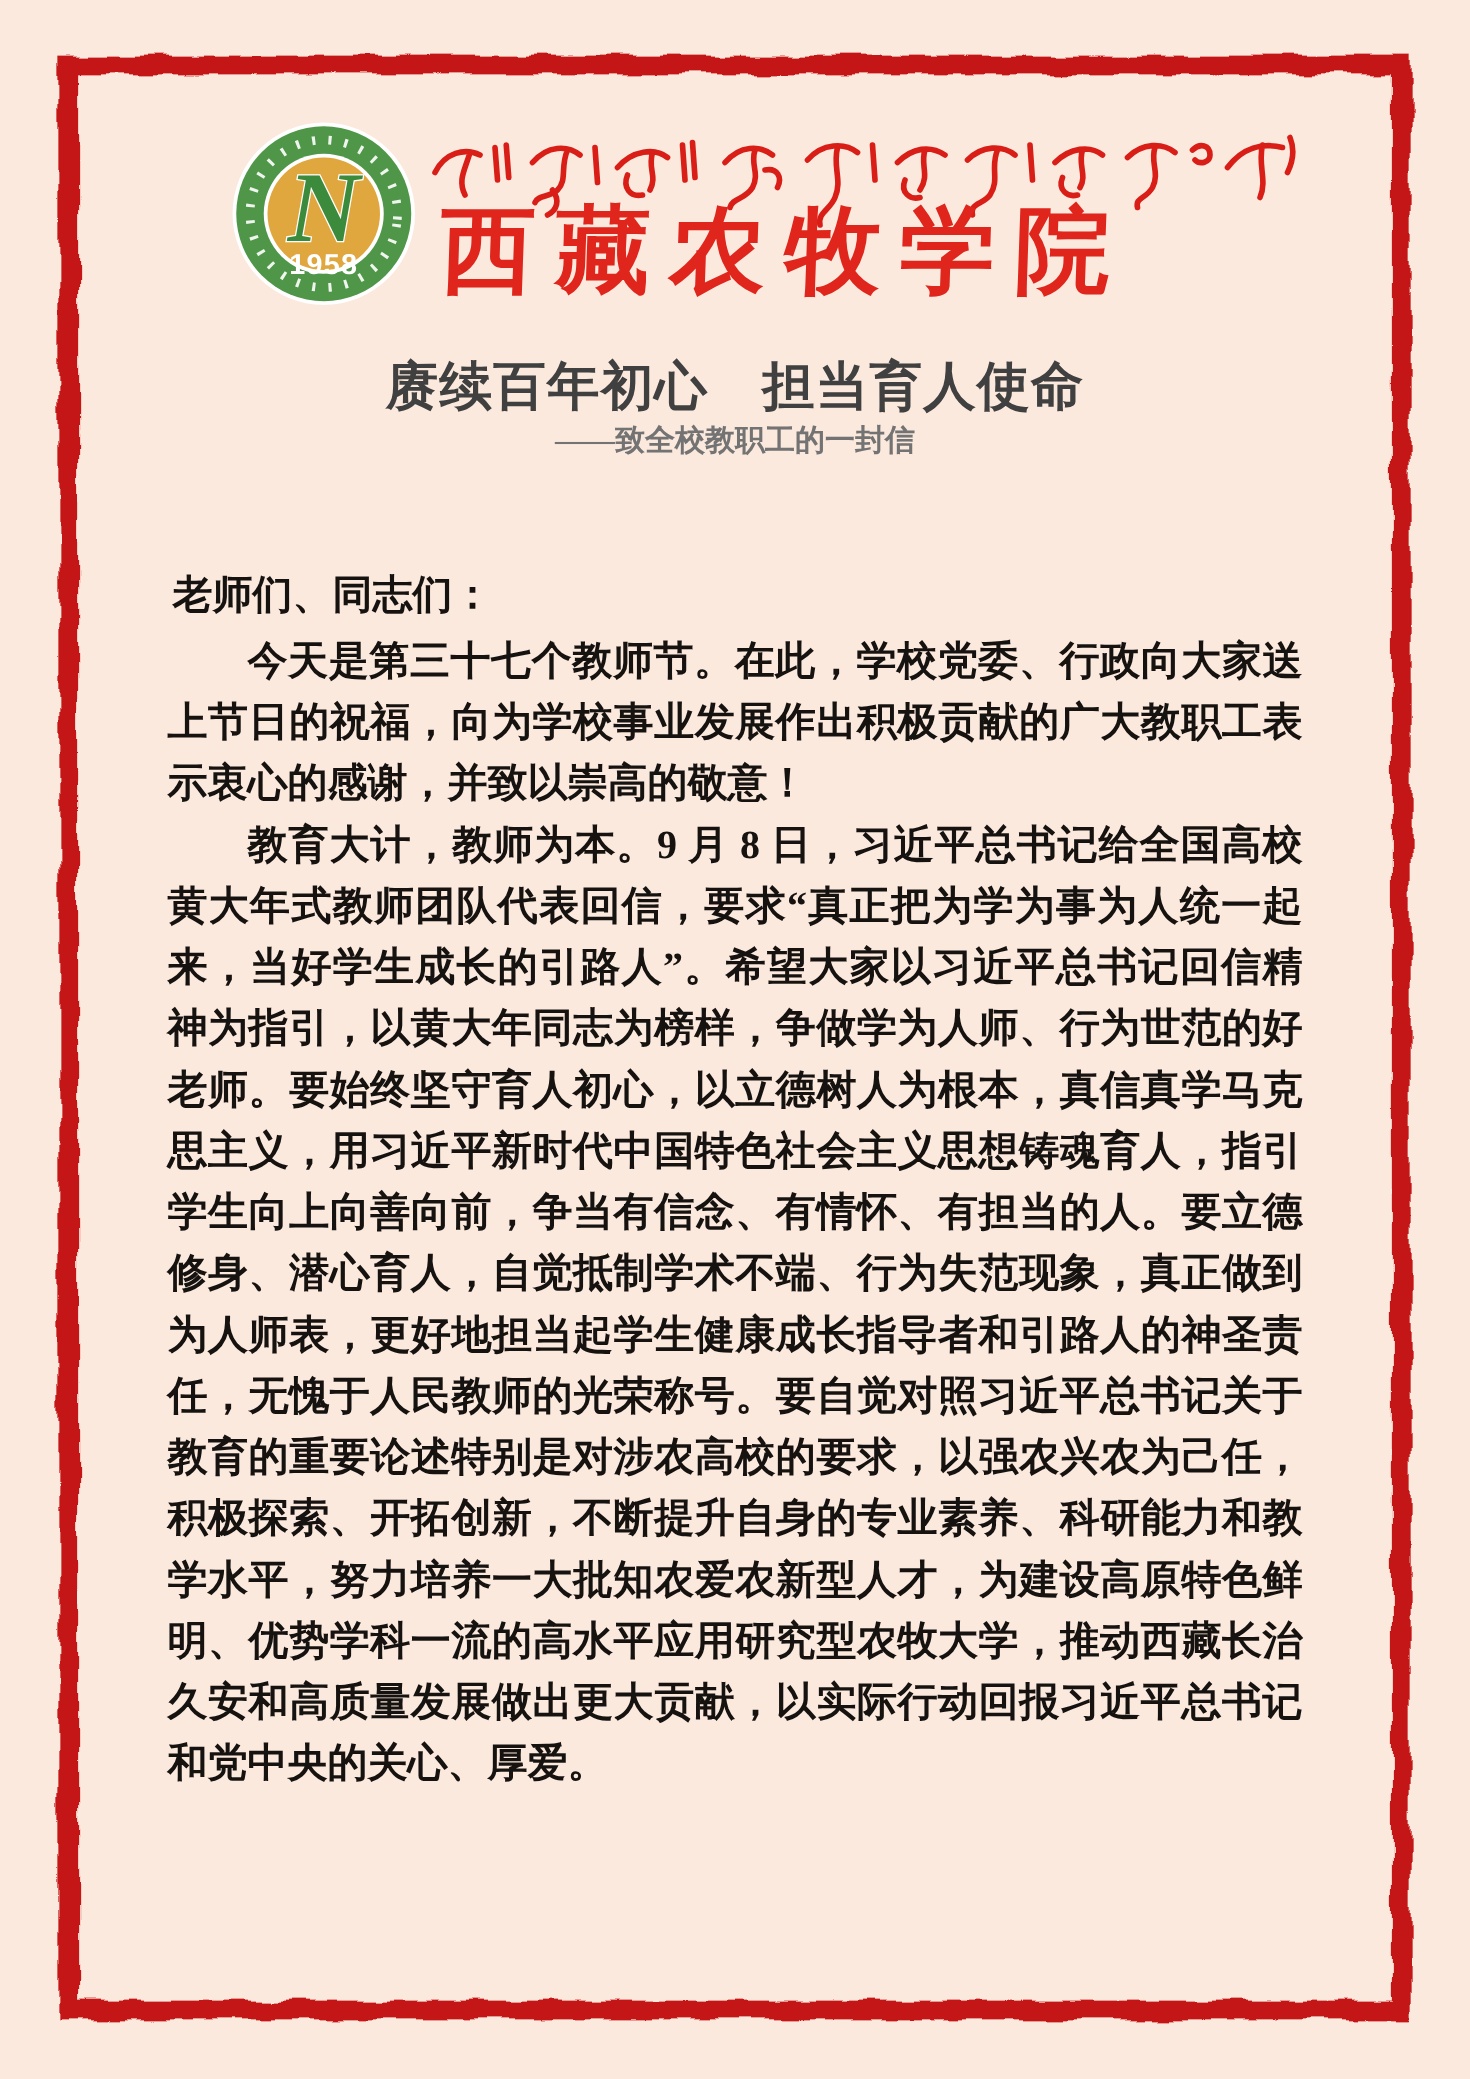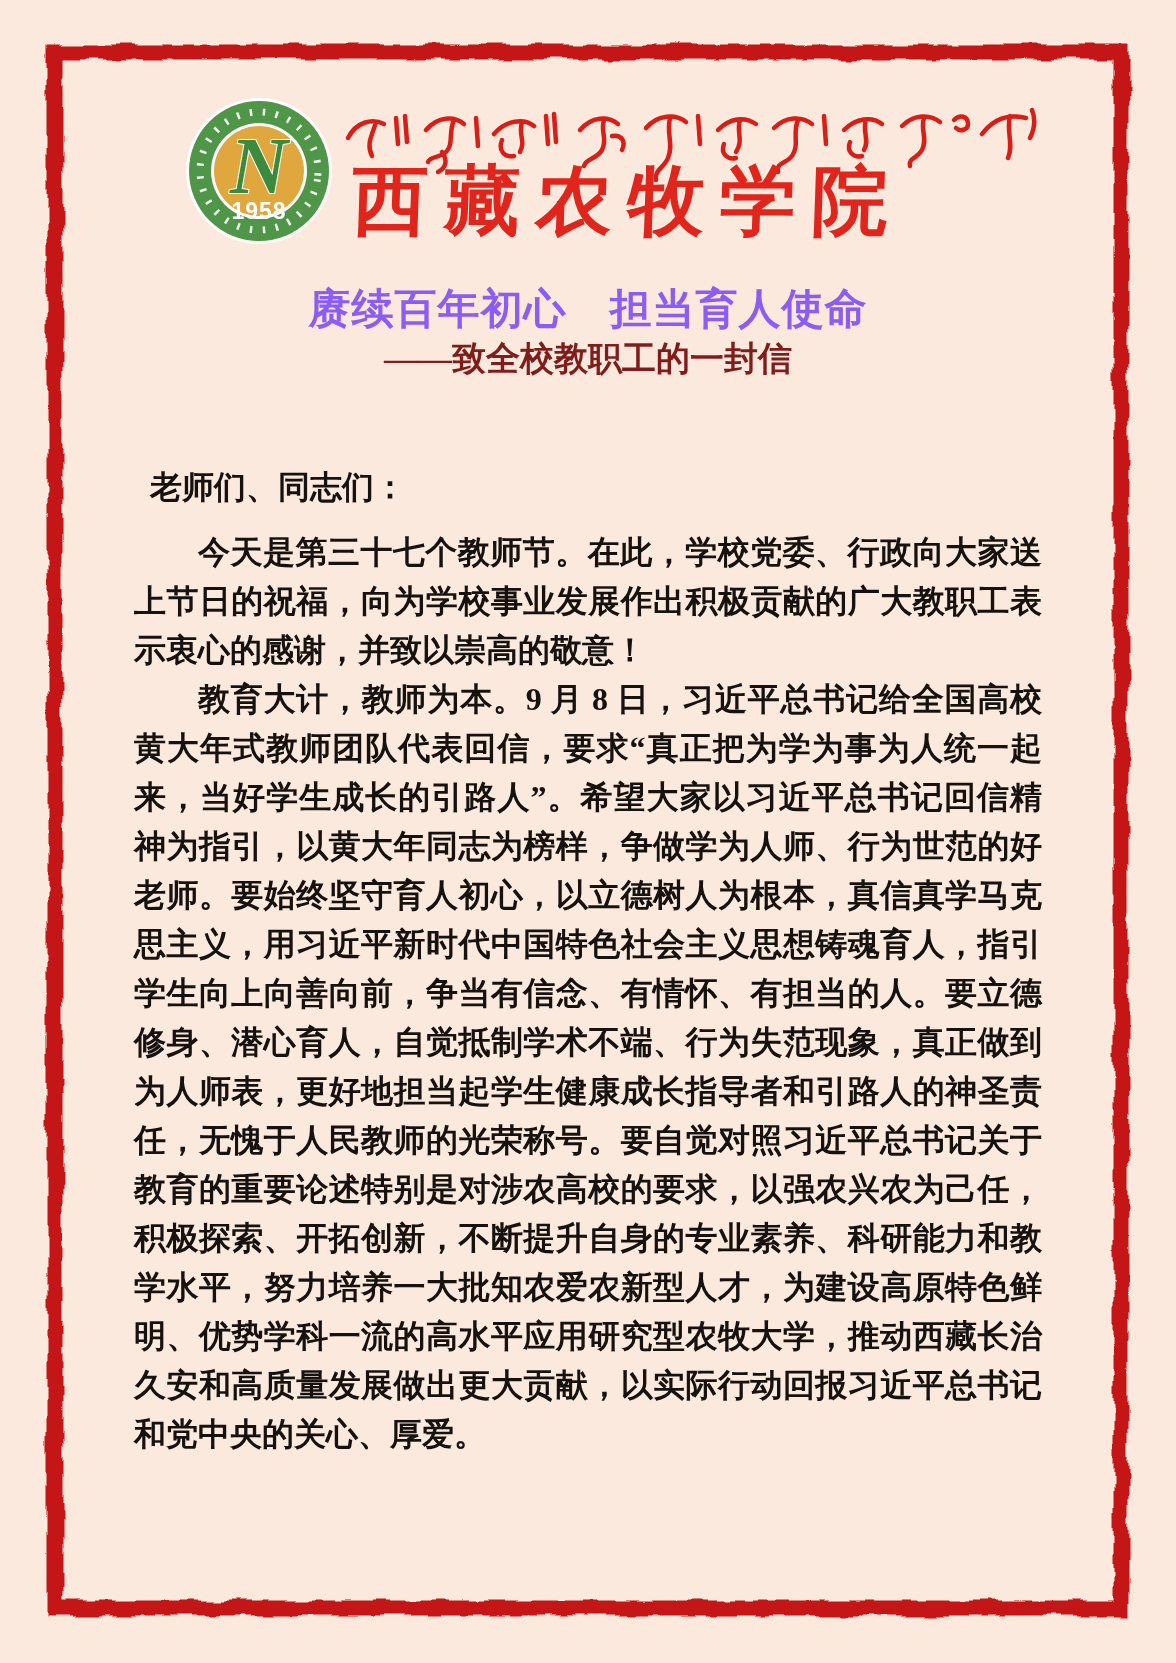--- a/index.html
+++ b/index.html
@@ -12,34 +12,34 @@
   .tibetan-svg{position:absolute;left:342px;top:98px;}
   .school-name{
     position:absolute;left:352px;top:162px;width:580px;
     font-size:76px;font-weight:bold;color:#e0251c;letter-spacing:16px;
     transform:skewX(-2deg);white-space:nowrap;line-height:1.05;
   }
 
   
   .title{
     position:absolute;left:0;top:281px;width:100%;text-align:center;
-    font-size:42px;font-weight:bold;color:#8b5cf6;letter-spacing:1px;
+    font-size:42px;font-weight:bold;color:#404040;letter-spacing:1px;
   }
   .subtitle{
     position:absolute;left:0;top:336px;width:100%;text-align:center;
-    font-size:34px;font-weight:bold;color:#7f1d1d;
+    font-size:24px;font-weight:bold;color:#737373;
   }
 
   
   .letter-body{
     position:absolute;left:134px;top:447px;width:908px;
     font-size:32px;line-height:49px;color:#151210;font-weight:600;
     text-align:justify;
   }
-  .salutation{margin:16px;font-weight:700;}
+  .salutation{margin:4px;font-weight:700;}
   .para{margin:0;text-indent:2em;}
   .date-line{
     margin-top:10px;text-align:right;padding-right:212px;
     font-weight:700;white-space:nowrap;
   }
 </style>
 </head>
 <body>
 
 <div class="page">

